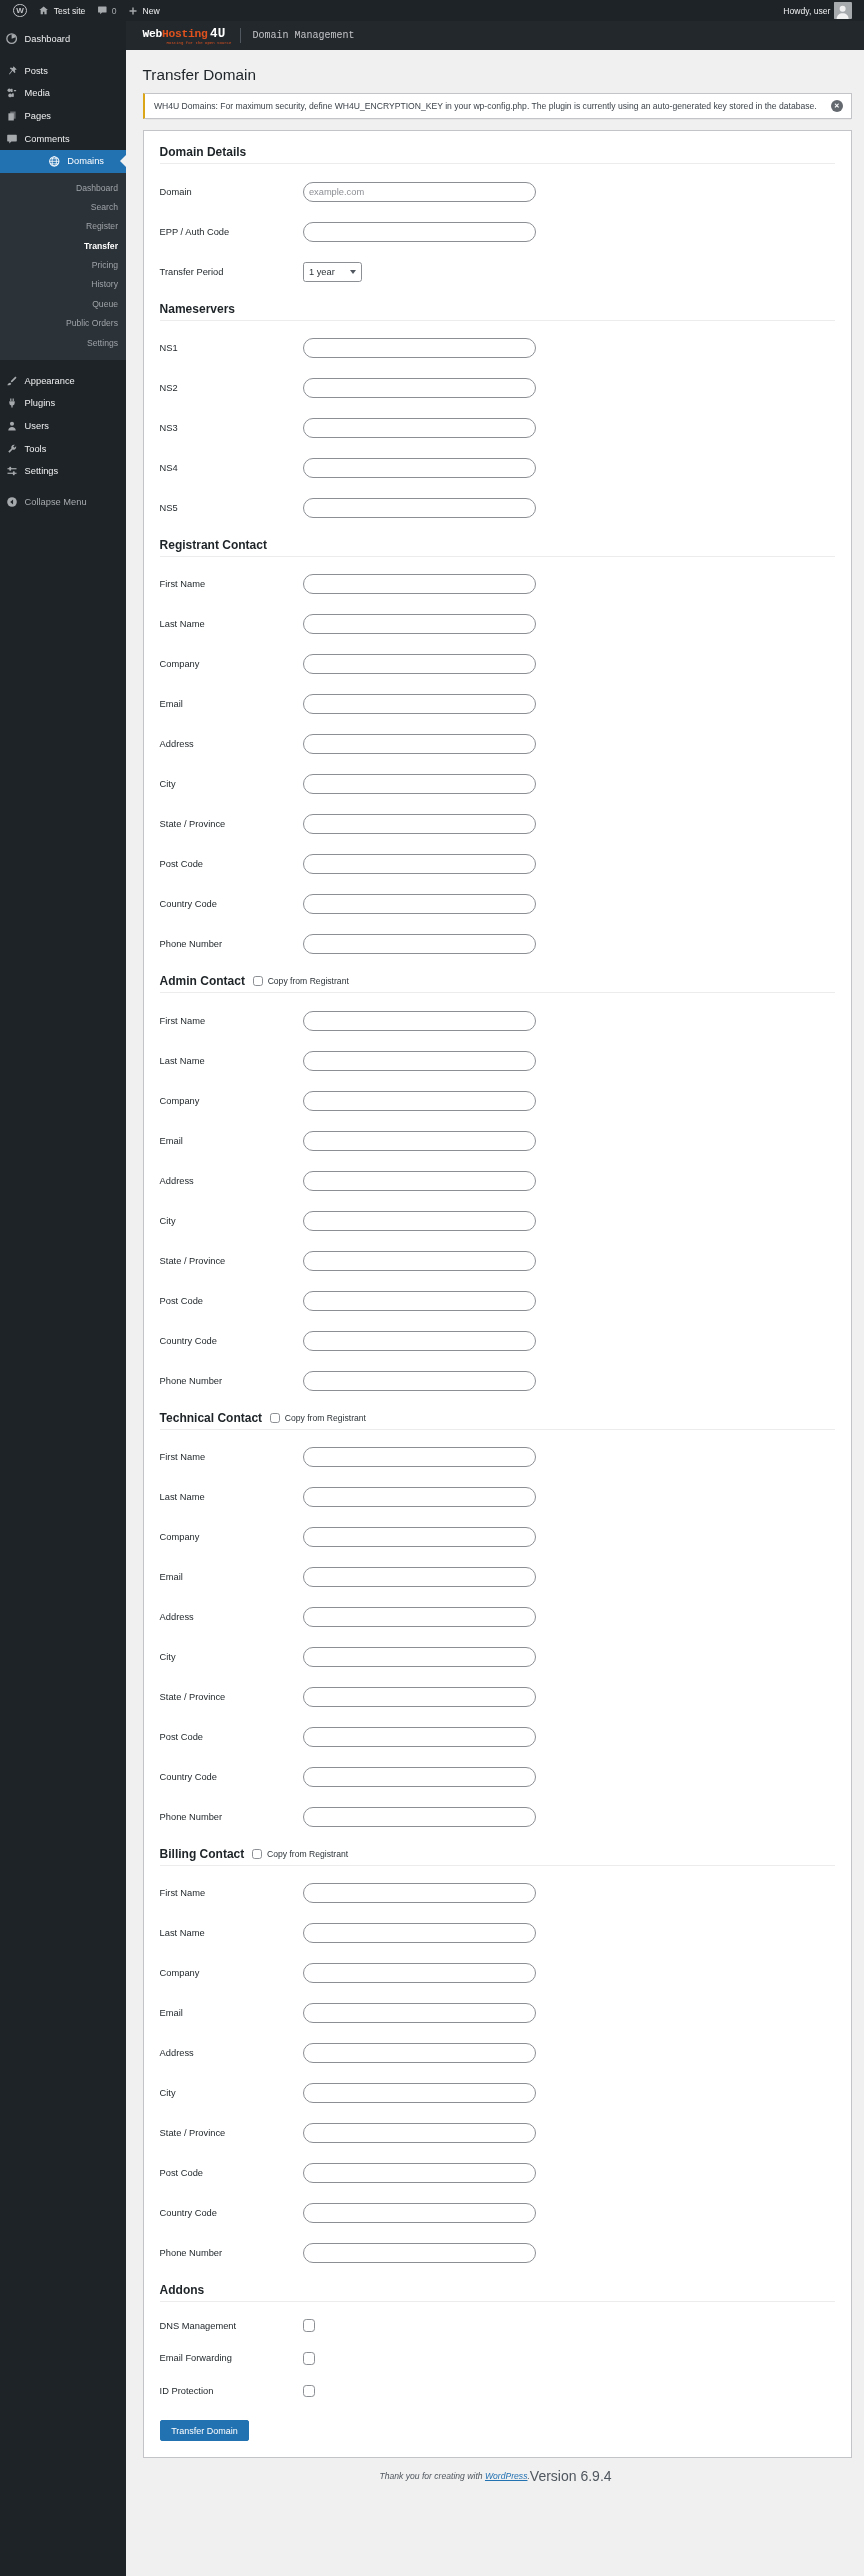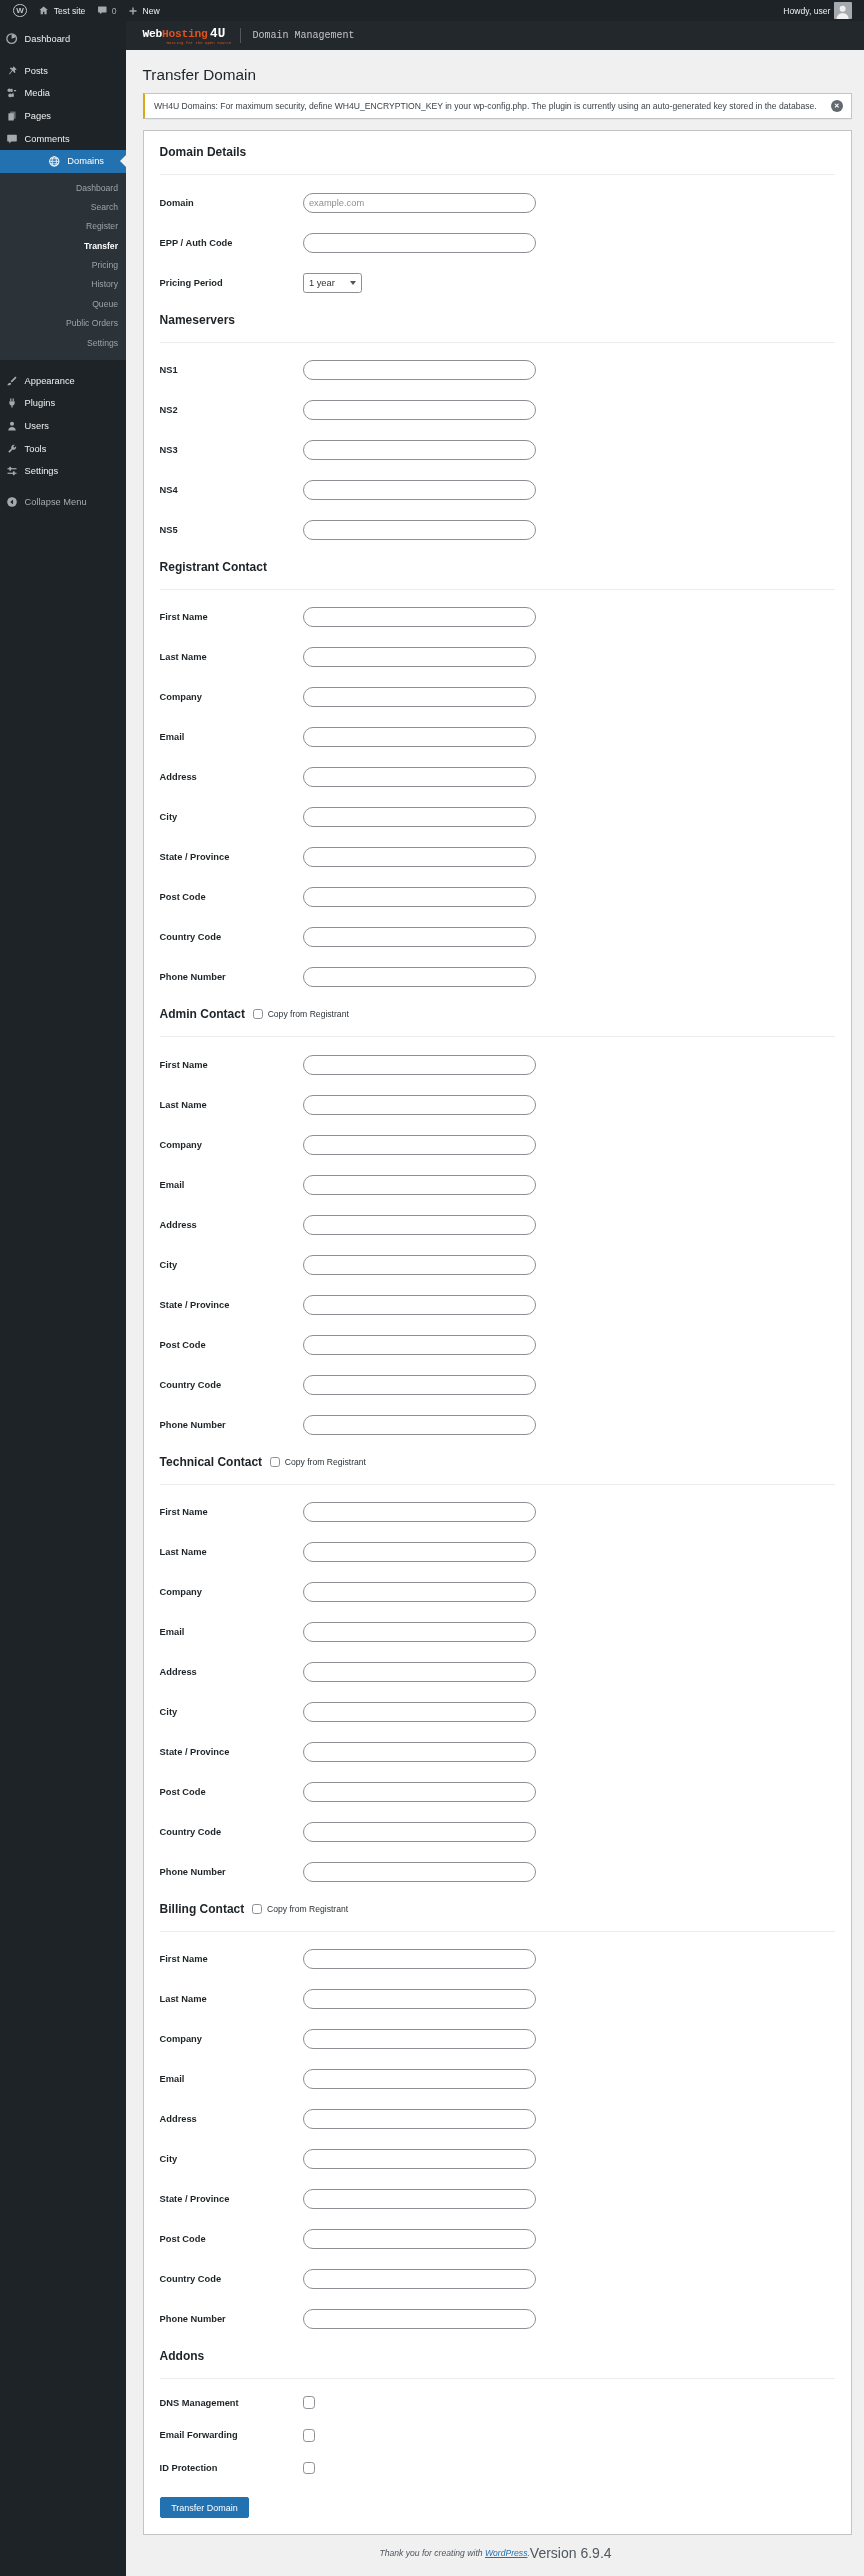--- a/index.html
+++ b/index.html
@@ -82,29 +82,29 @@
     display: inline-flex; align-items: center; justify-content: center;
     font-size: 6.7px; font-weight: 700; cursor: pointer; border: none;
   }
   .card {
     margin-top: 10.6px; background: #fff; border: 0.7px solid #c3c4c7;
     padding: 14.6px 16px 16px 16px;
   }
   .section-title {
     display: flex; align-items: center; gap: 8px;
     font-size: 12px; font-weight: 600; color: #1d2327;
-    padding-bottom: 15px; border-bottom: 0.7px solid #ececec; margin: 5.3px 0 17.3px;
+    padding-bottom: 4px; border-bottom: 0.7px solid #ececec; margin: 5.3px 0 17.3px;
   }
   .section-title.first { margin-top: 0; }
   .copy-label {
     display: inline-flex; align-items: center; gap: 4.7px;
     font-size: 8.6px; font-weight: 400; color: #2c3338; cursor: pointer;
   }
   .form-row { display: flex; align-items: center; margin-bottom: 20px; }
-  .field-label { width: 143px; flex: none; font-size: 9.3px; font-weight: 700; color: #1d2327; }
+  .field-label { width: 143px; flex: none; font-size: 9.3px; font-weight: 400; color: #1d2327; }
   .text-input {
     width: 233px; height: 20px; border: 0.7px solid #8c8f94; border-radius: 10px;
     padding: 0 5.3px; font-size: 9.3px; font-family: "Liberation Sans", sans-serif;
     color: #2c3338; background: #fff;
   }
   .text-input::placeholder { color: #8c8f94; }
   .select-wrap { position: relative; display: inline-block; }
   .select-input {
     -webkit-appearance: none; appearance: none;
     width: 59px; height: 20px; border: 0.7px solid #8c8f94; border-radius: 2.7px;
@@ -341,21 +341,21 @@
         </h2>
         <div class="form-row">
           <label class="field-label">Domain</label>
           <input type="text" class="text-input" placeholder="example.com" style="">
         </div>
         <div class="form-row">
           <label class="field-label">EPP / Auth Code</label>
           <input type="text" class="text-input" style="">
         </div>
         <div class="form-row">
-          <label class="field-label">Pricing Period</label>
+          <label class="field-label">Transfer Period</label>
           <span class="select-wrap">
             <select class="select-input">
               <option>1 year</option>
             </select>
             <span class="select-arrow"></span>
           </span>
         </div>
 
         
         <h2 class="section-title">

